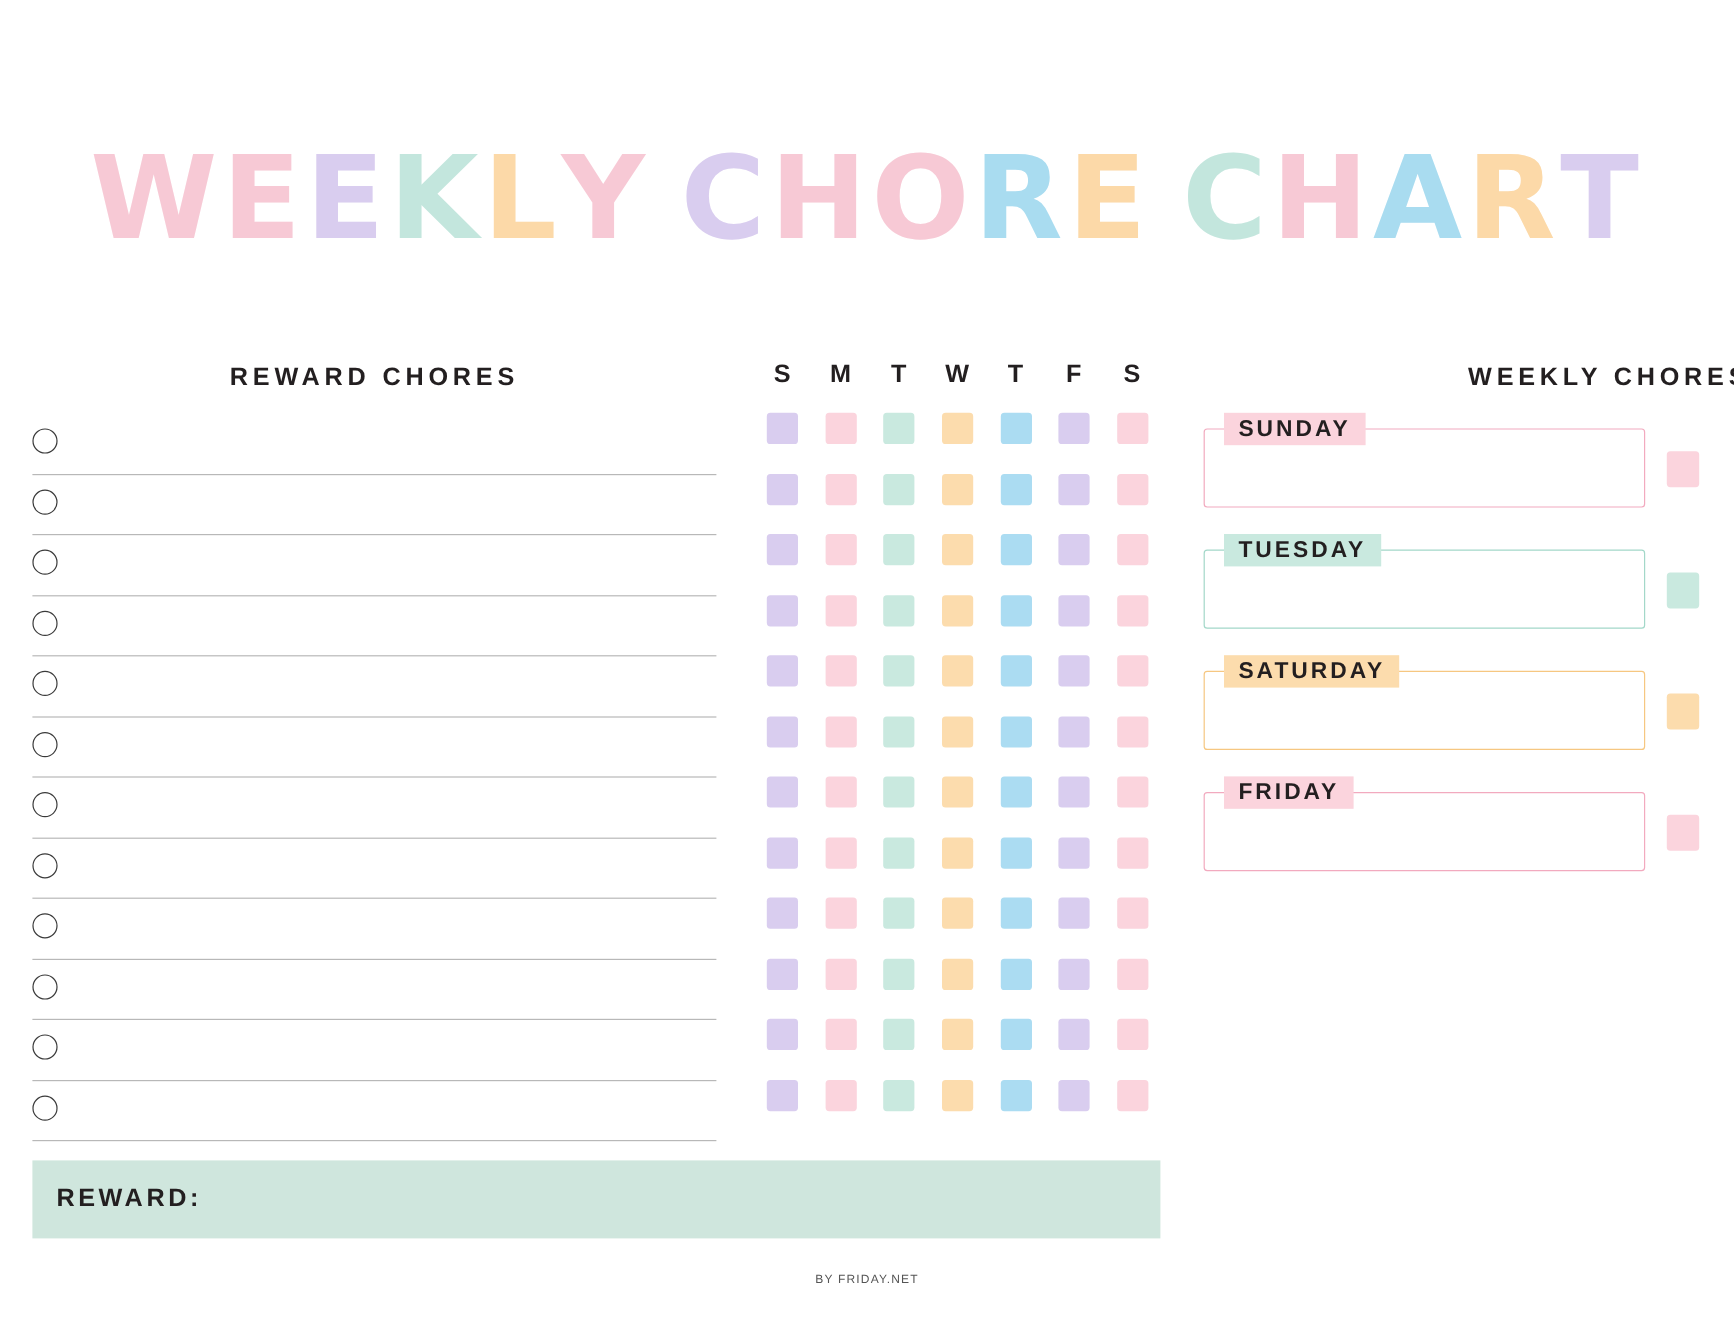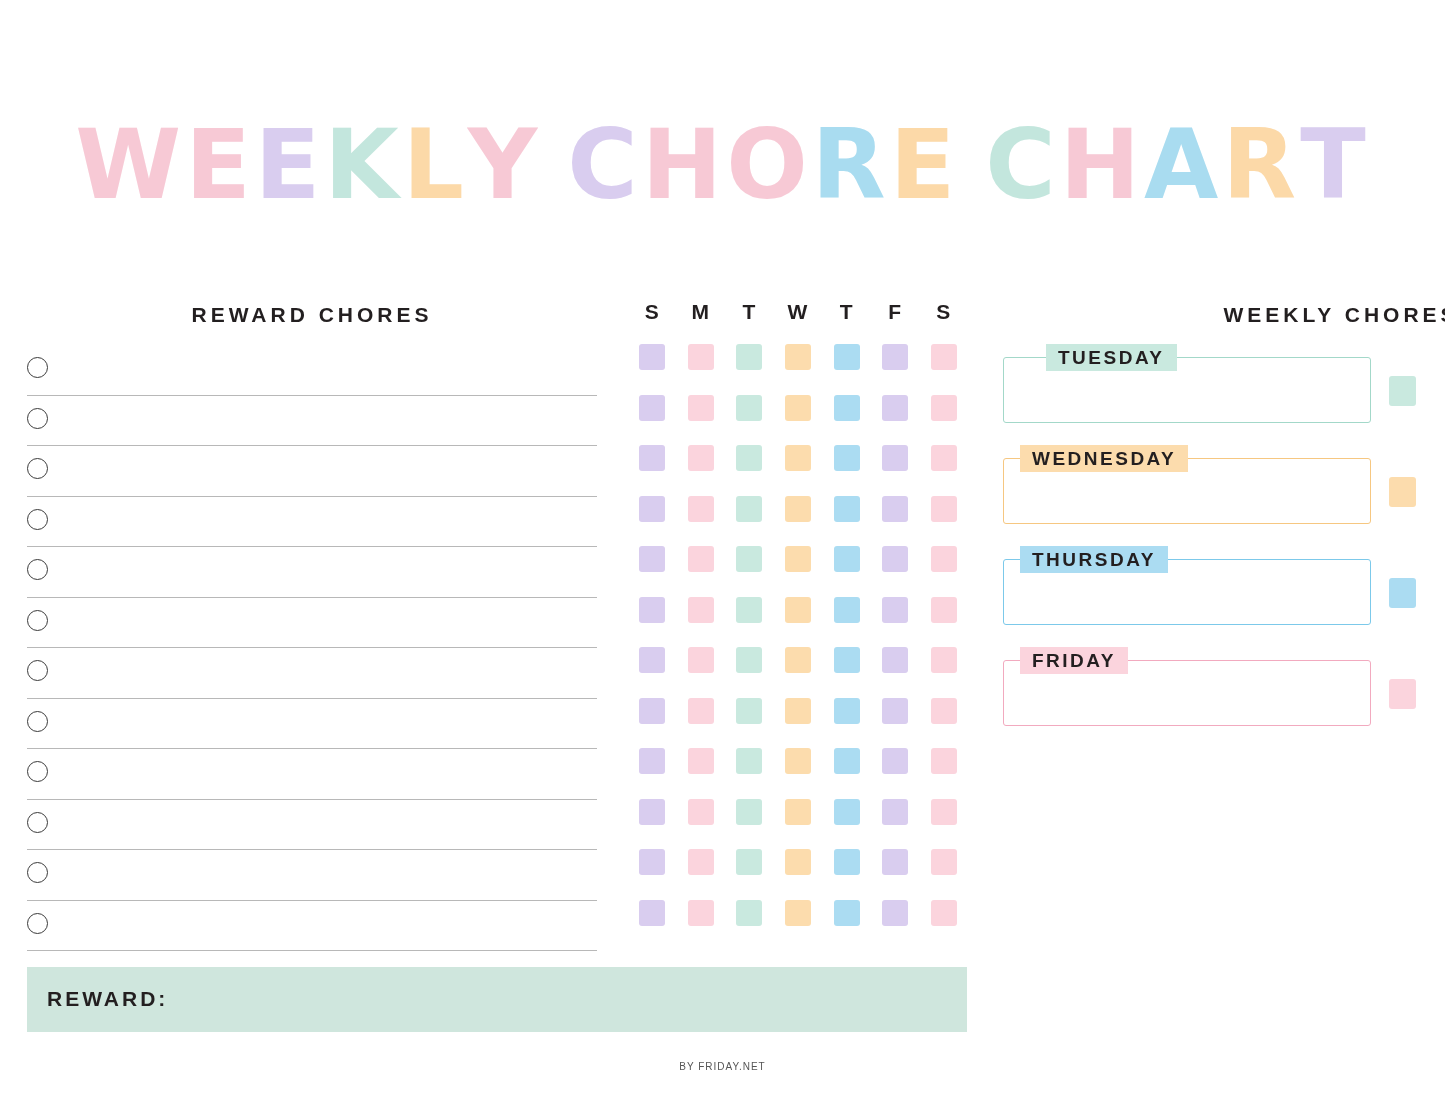--- a/index.html
+++ b/index.html
@@ -541,33 +541,33 @@
           <div class="swatch" style="background: rgb(251, 212, 221);"></div>
         </div>
       </div>
     </div>
 </div>
 
 <div class="section-heading" id="weekly-heading">WEEKLY CHORES</div>
 
 <div id="weekly-wrap">
     <div class="week-block">
+      <div class="week-box" style="border-color: rgb(242, 170, 191);"></div>
+      <div class="week-tag" style="background: rgb(251, 212, 221);">SUNDAY</div>
+      <div class="week-square" style="background: rgb(251, 212, 221);"></div>
+    </div>
+    <div class="week-block">
       <div class="week-box" style="border-color: rgb(163, 216, 201);"></div>
-      <div class="week-tag" style="background: rgb(201, 233, 223); margin-left: 26px;">TUESDAY</div>
+      <div class="week-tag" style="background: rgb(201, 233, 223);">TUESDAY</div>
       <div class="week-square" style="background: rgb(201, 233, 223);"></div>
     </div>
     <div class="week-block">
       <div class="week-box" style="border-color: rgb(246, 199, 129);"></div>
-      <div class="week-tag" style="background: rgb(252, 220, 173);">WEDNESDAY</div>
+      <div class="week-tag" style="background: rgb(252, 220, 173);">SATURDAY</div>
       <div class="week-square" style="background: rgb(252, 220, 173);"></div>
-    </div>
-    <div class="week-block">
-      <div class="week-box" style="border-color: rgb(124, 201, 234);"></div>
-      <div class="week-tag" style="background: rgb(171, 220, 242);">THURSDAY</div>
-      <div class="week-square" style="background: rgb(171, 220, 242);"></div>
     </div>
     <div class="week-block">
       <div class="week-box" style="border-color: rgb(242, 170, 191);"></div>
       <div class="week-tag" style="background: rgb(251, 212, 221);">FRIDAY</div>
       <div class="week-square" style="background: rgb(251, 212, 221);"></div>
     </div>
   </div>
 
 <div id="footer">BY FRIDAY.NET</div>
 

